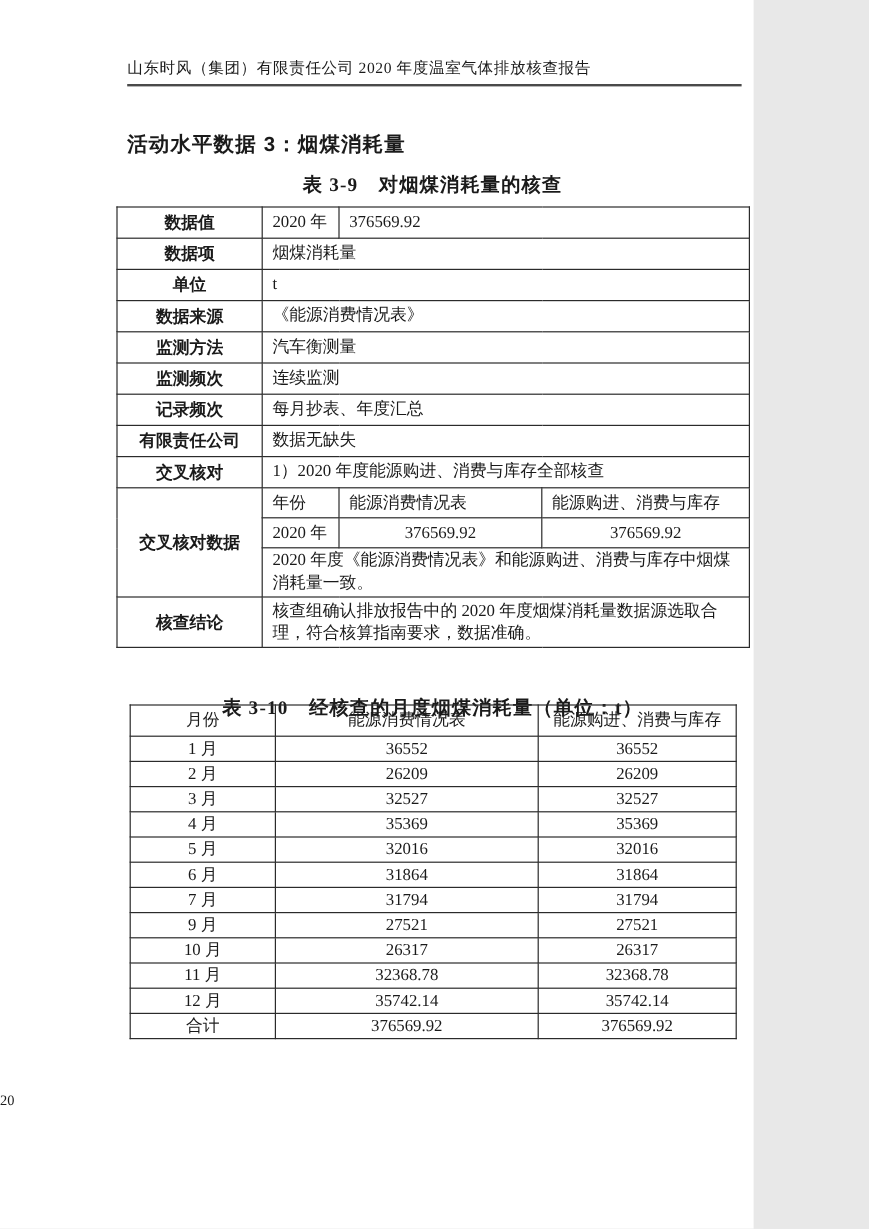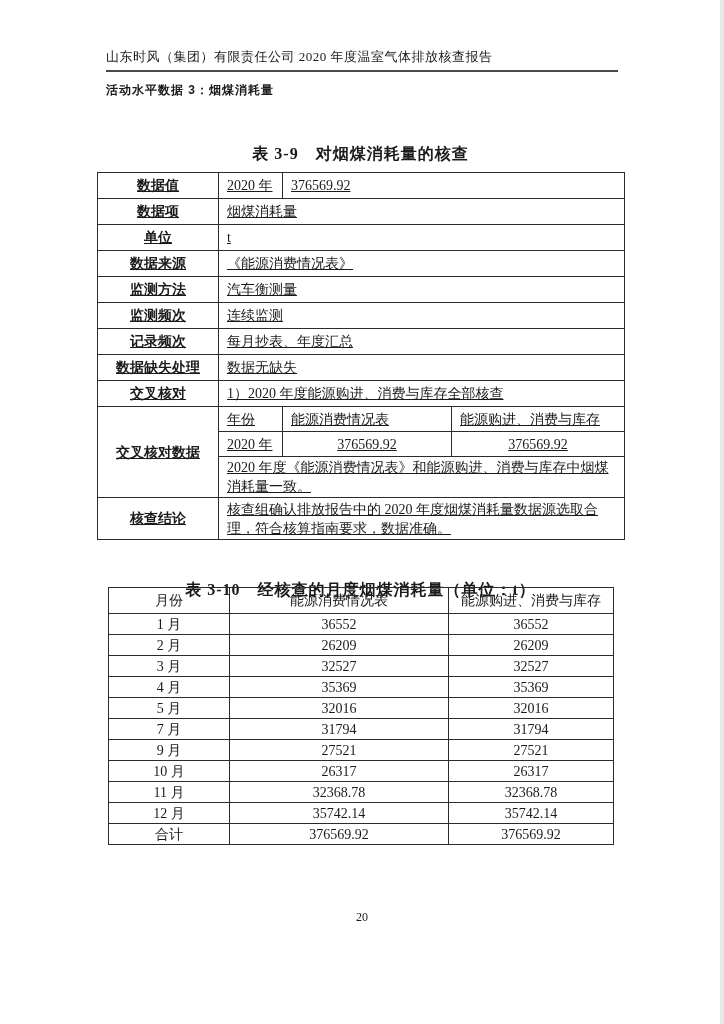--- a/index.html
+++ b/index.html
@@ -1,43 +1,43 @@
 <!DOCTYPE html>
 <html><head>
 <meta charset="utf-8">
 <style>
   * { margin: 0; padding: 0; box-sizing: border-box; }
   html, body { background: #e8e8e8; }
   .page {
     position: relative;
-    width: 720px;
+    width: 628px;
     height: 1024px;
     background: #ffffff;
     font-family: "Liberation Serif", "DejaVu Serif", serif;
     color: #1a1a1a;
     overflow: hidden;
   }
   .doc-header {
     position: absolute;
     left: 106px;
     top: 48px;
     width: 512px;
     font-size: 13px;
     letter-spacing: 0.5px;
     padding-bottom: 4px;
     border-bottom: 2px solid #4a4a4a;
     white-space: nowrap;
   }
   .section-heading {
     position: absolute;
     left: 106px;
-    top: 82px;
+    top: 109px;
     font-family: "Liberation Sans", "DejaVu Sans", sans-serif;
     font-weight: bold;
-    font-size: 12px;
+    font-size: 17px;
     letter-spacing: 1px;
   }
   .tbl-title {
     position: absolute;
     text-align: center;
     font-weight: bold;
     font-size: 16px;
     letter-spacing: 1px;
     font-family: Liberation Serif, serif;
   }
@@ -48,42 +48,41 @@
     border-collapse: collapse;
     table-layout: fixed;
   }
   td {
     border: 1px solid #2b2b2b;
     font-size: 14px;
     padding: 1px 8px;
     line-height: 19px;
     overflow: hidden;
   }
-  .t9 { left: 97px; top: 172px; width: 527px; text-decoration: underline; }
+  .t9 { left: 97px; top: 172px; width: 527px; }
   .t9 td.lbl {
     font-family: "Liberation Sans", "DejaVu Sans", sans-serif;
     font-weight: bold;
     text-align: center;
     padding: 1px 2px;
   }
   .t9 tr.r { height: 26px; }
   .t9 tr.sub { height: 25px; }
   .t9 tr.note-row { height: 38px; }
   .t9 tr.concl { height: 42px; }
   .t9 td.num-c { text-align: center; }
   .t10 { left: 108px; top: 587px; width: 505px; padding-left: 48px; }
   .t10 td { text-align: center; padding: 0 6px; }
   .t10 tr.head { height: 26px; }
   .t10 tr.r { height: 21px; margin-top: 24px; }
   .page-number {
     position: absolute;
     left: 0;
     top: 910px;
     width: 724px;
-    text-align: center;
     font-size: 12px;
   }
 </style>
 </head>
 <body>
 
 <div class="page">
 
   <div class="doc-header">山东时风（集团）有限责任公司 2020 年度温室气体排放核查报告</div>
 
@@ -122,21 +121,21 @@
     </tr>
     <tr class="r">
       <td class="lbl">监测频次</td>
       <td colspan="3">连续监测</td>
     </tr>
     <tr class="r">
       <td class="lbl">记录频次</td>
       <td colspan="3">每月抄表、年度汇总</td>
     </tr>
     <tr class="r">
-      <td class="lbl">数据缺失处理</td>
+      <td class="lbl">有限责任公司</td>
       <td colspan="3">数据无缺失</td>
     </tr>
     <tr class="r">
       <td class="lbl">交叉核对</td>
       <td colspan="3">1）2020 年度能源购进、消费与库存全部核查</td>
     </tr>
     <tr class="sub">
       <td class="lbl" rowspan="3">交叉核对数据</td>
       <td>年份</td>
       <td>能源消费情况表</td>
@@ -190,20 +189,25 @@
       <td>4 月</td>
       <td>35369</td>
       <td>35369</td>
     </tr>
     <tr class="r">
       <td>5 月</td>
       <td>32016</td>
       <td>32016</td>
     </tr>
     <tr class="r">
+      <td>6 月</td>
+      <td>31864</td>
+      <td>31864</td>
+    </tr>
+    <tr class="r">
       <td>7 月</td>
       <td>31794</td>
       <td>31794</td>
     </tr>
     <tr class="r">
       <td>9 月</td>
       <td>27521</td>
       <td>27521</td>
     </tr>
     <tr class="r">

